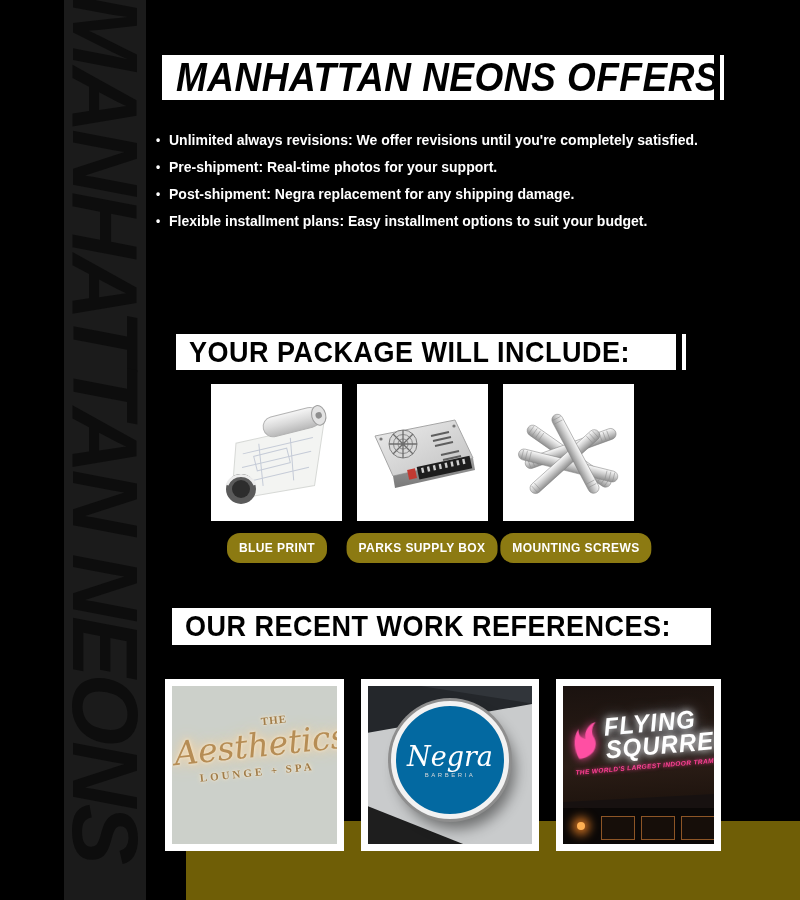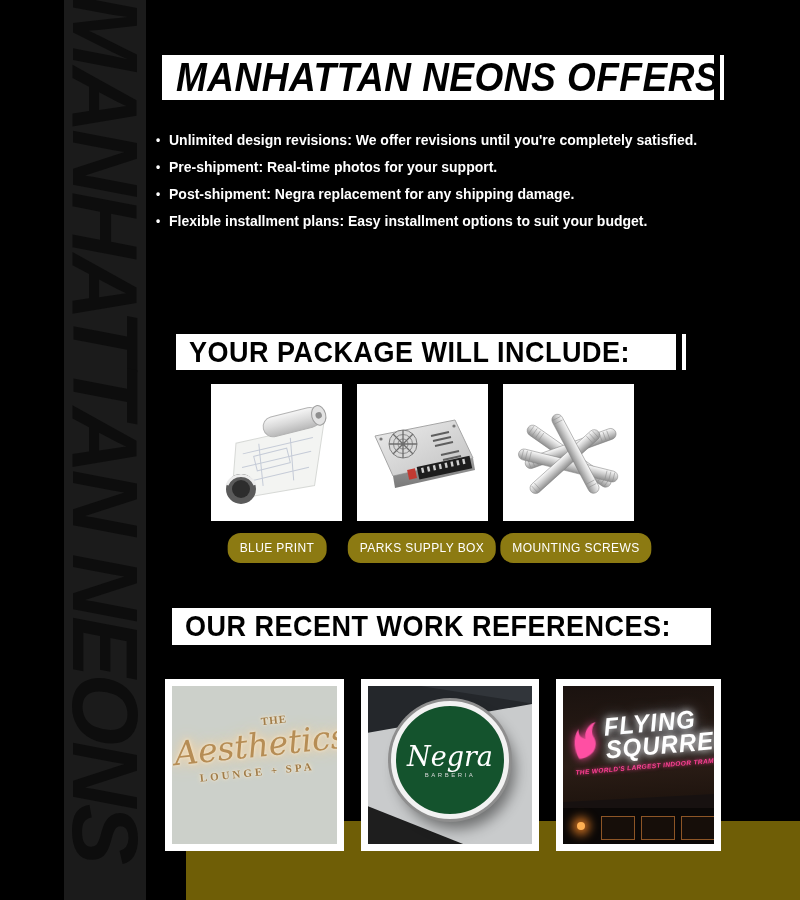--- a/index.html
+++ b/index.html
@@ -33,21 +33,21 @@
   .offers li { position:relative; padding-left:13px; color:#ffffff; font-weight:bold;
     font-size:14px; line-height:27px; white-space:nowrap; }
   .offers li::before { content:"\2022"; position:absolute; left:0; top:0; font-size:12px; }
 
   
   .products { position:absolute; left:211px; top:384px; display:flex; gap:15px; z-index:3; }
   .product-box { width:131px; height:137px; background:#ffffff; overflow:hidden; }
   .product-box svg { display:block; }
 
   .pill { position:absolute; top:533px; height:30px; transform:translateX(-50%);
-    background:#8c7a12; border-radius:13px; color:#ffffff; font-weight:normal;
+    background:#8c7a12; border-radius:13px; color:#ffffff; font-weight:bold;
     font-size:12px; letter-spacing:.4px; display:flex; align-items:center;
     padding:0 12px; white-space:nowrap; z-index:3; }
   .pill-1 { left:277px; }
   .pill-2 { left:422px; }
   .pill-3 { left:576px; }
 
   
   .works { position:absolute; left:165px; top:679px; display:flex; gap:17px; z-index:3; }
   .work-frame { background:#ffffff; padding:7px; }
   .work-frame.f1 { width:179px; height:172px; }
@@ -73,21 +73,21 @@
   .w2 { background:#c9cbcc; }
   .w2-glass { position:absolute; left:0; top:0; width:100%; height:60px; background:#24272b;
     clip-path:polygon(0 0, 100% 0, 100% 30%, 0 78%); }
   .w2-glass2 { position:absolute; left:0; top:0; width:100%; height:46px; background:#31353a;
     clip-path:polygon(32% 0, 100% 0, 100% 38%); }
   .w2-wedge { position:absolute; left:0; bottom:0; width:100%; height:46px; background:#1e1e1e;
     clip-path:polygon(0 18%, 58% 100%, 0 100%); }
   .w2-bracket { position:absolute; left:24px; top:62px; width:12px; height:30px; background:#6f7072;
     border:1px solid #515254; }
   .w2-disc { position:absolute; left:50%; top:74px; transform:translate(-50%,-50%);
-    width:118px; height:118px; border-radius:50%; background:#14532d;
+    width:118px; height:118px; border-radius:50%; background:#0369a1;
     border:5px solid #f2f2f2; box-shadow:0 0 0 3px #8e8e8e, 6px 10px 14px rgba(0,0,0,.45);
     display:flex; flex-direction:column; align-items:center; justify-content:center; }
   .w2-script { font-family:"DejaVu Serif", serif; font-style:italic; font-size:27px;
     color:#ffffff; line-height:28px; }
   .w2-subscript { font-size:6px; letter-spacing:2.5px; color:#d8d8d8; margin-top:1px; }
 
   
   .w3 { background:#171110; }
   .w3-wall { position:absolute; left:-6px; top:-6px; right:-6px; height:118px;
     background:linear-gradient(180deg,#1a120f 0%, #2b1d16 70%, #20150f 100%);
@@ -120,21 +120,21 @@
     <div class="side-text">MANHATTAN NEONS</div>
   </div>
 
   <div class="gold-band"></div>
 
   <div class="banner banner-1">
     <span class="banner-text">MANHATTAN NEONS OFFERS</span>
   </div>
 
   <ul class="offers">
-    <li>Unlimited design revisions: We offer revisions until you're completely satisfied.</li>
+    <li>Unlimited always revisions: We offer revisions until you're completely satisfied.</li>
     <li>Pre-shipment: Real-time photos for your support.</li>
     <li>Post-shipment: Negra replacement for any shipping damage.</li>
     <li>Flexible installment plans: Easy installment options to suit your budget.</li>
   </ul>
 
   <div class="banner banner-2">
     <span class="banner-text">YOUR PACKAGE WILL INCLUDE:</span>
   </div>
 
   <div class="products">

